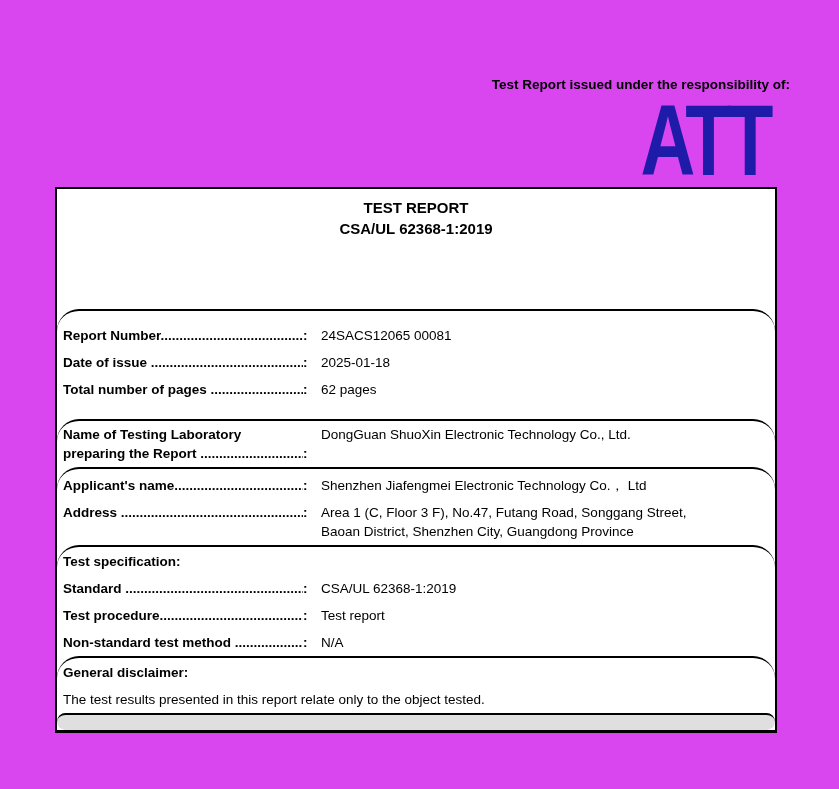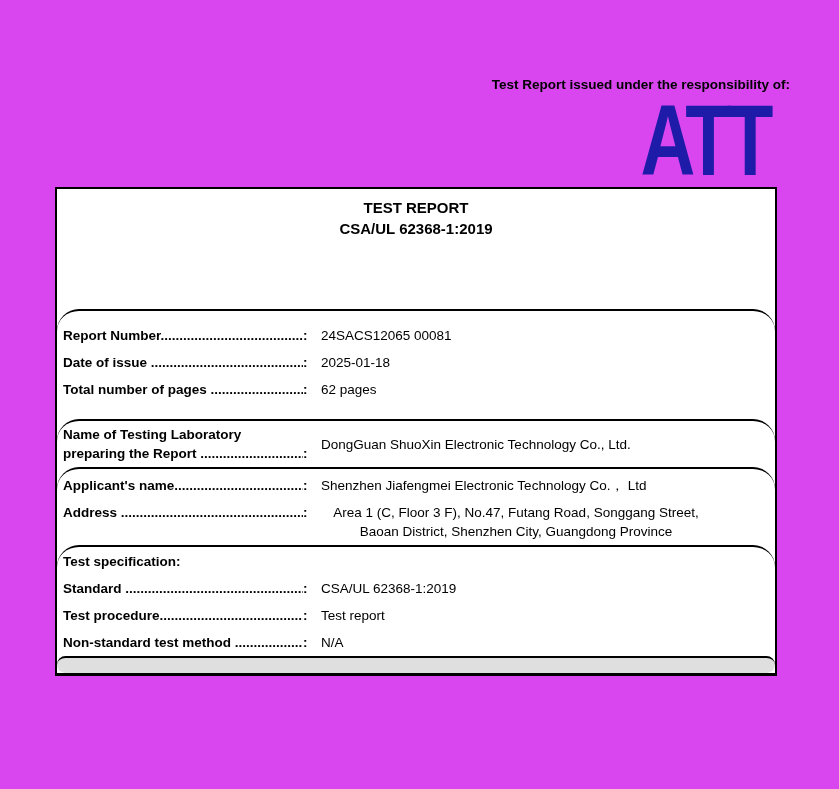--- a/index.html
+++ b/index.html
@@ -62,23 +62,23 @@
   .frow:last-child { margin-bottom: 0; }
   .flabel {
     flex: 0 0 240px;
     max-width: 240px;
     overflow: hidden;
     white-space: nowrap;
     font-weight: bold;
   }
   .fcolon { flex: 0 0 10px; font-weight: bold; }
   .fvalue { flex: 1 1 auto; padding-left: 8px; font-weight: normal; }
-  .fvalue.wrap { max-width: 398px; text-align: center; }
+  .fvalue.wrap { max-width: 398px; }
 
-  .lab-row { align-items: center; }
+  .lab-row { align-items: flex-start; }
   .lab-label-stack { flex: 0 0 240px; max-width: 240px; font-weight: bold; }
   .lab-label-stack div { overflow: hidden; white-space: nowrap; }
   .lab-colon { flex: 0 0 10px; font-weight: bold; align-self: flex-end; }
 
   .spec-heading, .disc-heading { font-size: 13.5px; font-weight: bold; line-height: 19px; margin-bottom: 8px; }
   .disc-text { font-size: 13.5px; line-height: 19px; }
 </style>
 </head>
 <body>
 
@@ -150,17 +150,21 @@
         <span class="fcolon">:</span>
         <span class="fvalue">Test report</span>
       </div>
       <div class="frow">
         <span class="flabel">Non-standard test method ..................................................</span>
         <span class="fcolon">:</span>
         <span class="fvalue">N/A</span>
       </div>
     </section>
 
+    <section class="sec sec-disclaimer">
+      <div class="disc-heading">General disclaimer:</div>
+      <div class="disc-text">The test results presented in this report relate only to the object tested.</div>
+    </section>
 
     <section class="sec sec-gray" style="background: rgb(223, 223, 223);"></section>
 
   </div>
 </div>
 
 </body></html>

